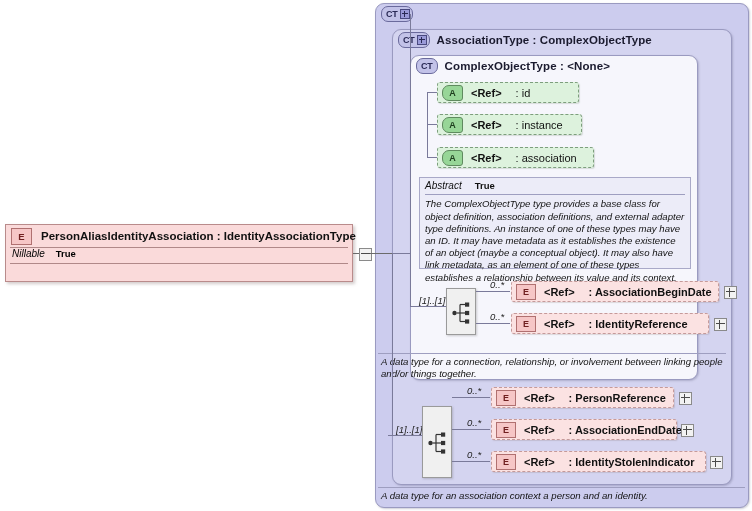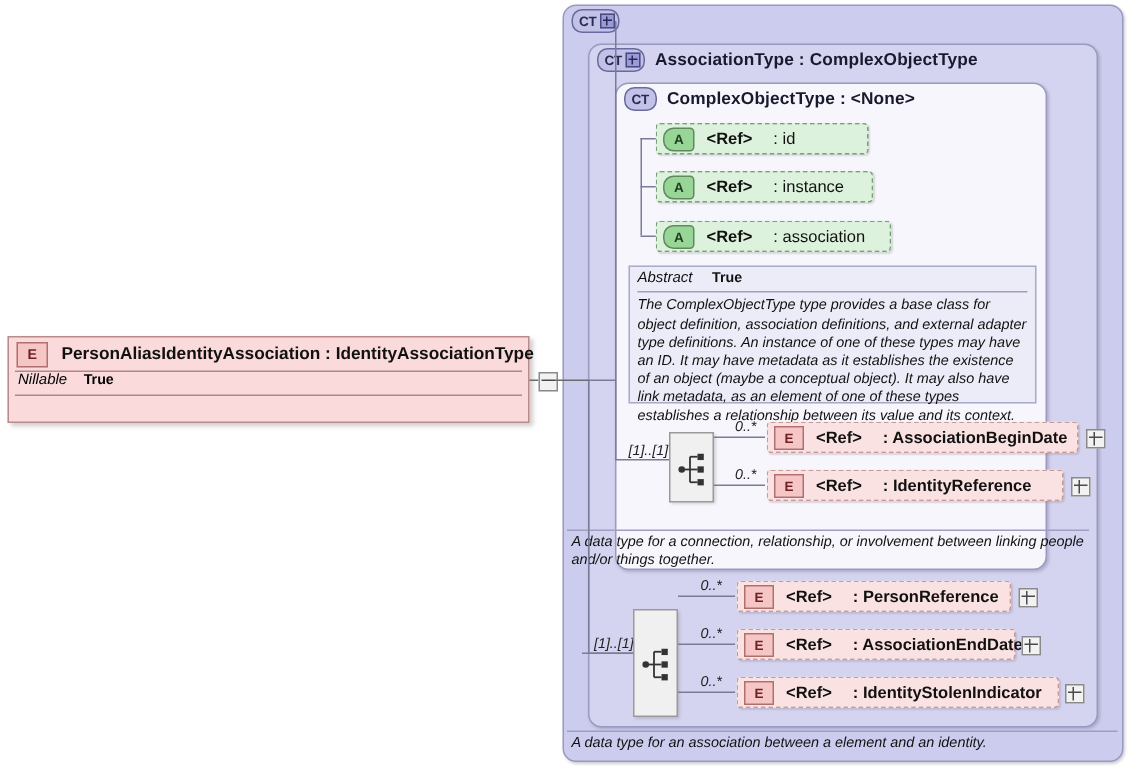--- a/index.html
+++ b/index.html
@@ -435,21 +435,21 @@
 <div class="expander plus" style="left:681px; top:424px;"></div>
 
 <div class="el-node" style="left:491px; top:451px; width:215px;">
   <span class="e-badge">E</span>
   <span class="e-ref">&lt;Ref&gt;</span>
   <span class="e-name">: IdentityStolenIndicator</span>
 </div>
 <div class="expander plus" style="left:710px; top:456px;"></div>
 
 <div class="anno-rule" style="left:378px; top:487px; width:367px;"></div>
-<div class="anno-plain" style="left:381px; top:490px; width:360px; font-size:9.6px;">A data type for an association between a element and an identity.</div>
+<div class="anno-plain" style="left:381px; top:490px; width:360px; font-size:9.6px;">A data type for an association context a person and an identity.</div>
 
 <div class="root-el" style="left:5px; top:224px; width:348px; height:58px;">
   <div class="hdr">
     <span class="e-badge">E</span>
     <span class="title">PersonAliasIdentityAssociation : IdentityAssociationType</span>
   </div>
   <div class="sep"></div>
   <div class="prop">
     <span class="k">Nillable</span>
     <span class="v">True</span>

